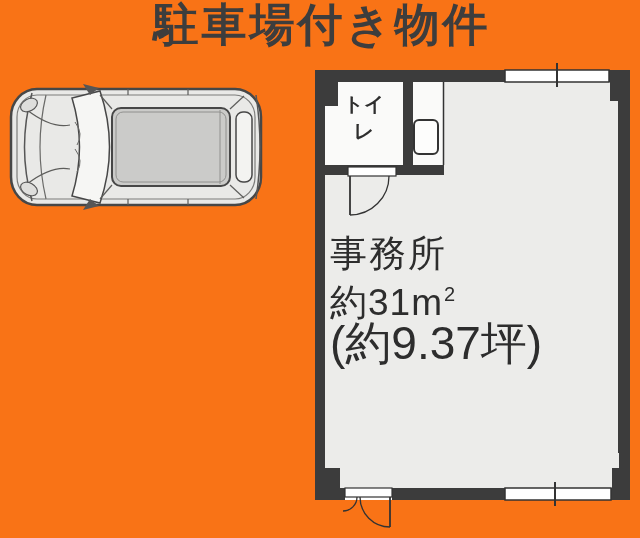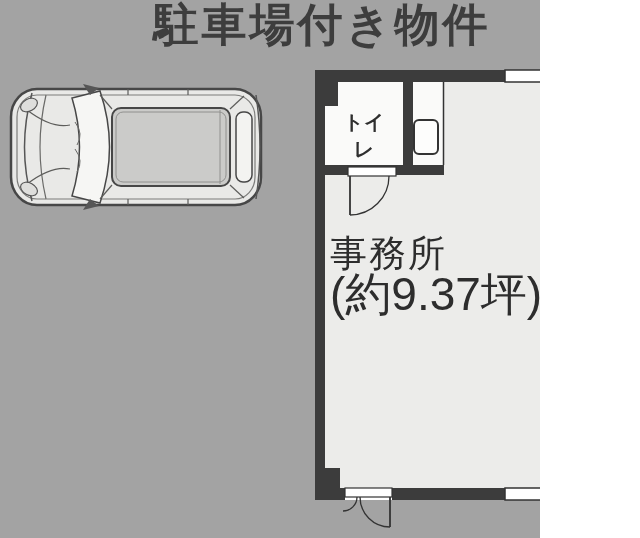--- a/index.html
+++ b/index.html
@@ -1,28 +1,28 @@
 <!DOCTYPE html>
 <html><head>
 <meta charset="utf-8">
 <style>
   html,body{margin:0;padding:0;background:#ffffff;}
   #stage{
-    position:relative;width:540px;height:538px;background:#a3a3a3;overflow:hidden;
+    position:relative;width:640px;height:538px;background:#f97316;overflow:hidden;
     font-family:"Liberation Sans","DejaVu Sans",sans-serif;
   }
   .title{
     position:absolute;left:0;top:0;width:644px;text-align:center;
     font-size:45px;font-weight:bold;color:#3d3d3d;letter-spacing:3px;
     line-height:50px;
   }
   .car-wrap{position:absolute;left:8px;top:82px;width:258px;height:130px;}
   .plan-wrap{position:absolute;left:314px;top:62px;width:318px;height:476px;}
   .toilet-label{
-    position:absolute;left:334px;top:109px;width:60px;text-align:center;
+    position:absolute;left:334px;top:91px;width:60px;text-align:center;
     font-size:20px;font-weight:bold;color:#2e2e2e;letter-spacing:0px;
   }
   .office-text{
     position:absolute;left:330px;top:234px;width:292px;text-align:left;
     color:#2d2d2d;font-weight:normal;
   }
   .office-text .l1{font-size:37px;line-height:40px;letter-spacing:2px;}
   .office-text .l2{font-size:37px;line-height:40px;letter-spacing:1px;}
   .office-text .l2 sup{font-size:20px;vertical-align:14px;margin-left:1px;}
   .office-text .l3{font-size:46px;line-height:40px;letter-spacing:0px;}
@@ -122,16 +122,17 @@
         <path d="M76,465 A30,30 0 0 1 46,435" stroke-width="1.3"></path>
         <path d="M43,435 A14,14 0 0 1 29,449" stroke-width="1.3"></path>
       </g>
     </svg>
   </div>
 
   <div class="toilet-label">トイレ</div>
 
   <div class="office-text">
     <div class="l1">事務所</div>
+    <div class="l2"><span>約31m</span><sup>2</sup></div>
     <div class="l3">(約9.37坪)</div>
   </div>
 
 </div>
 
 </body></html>

